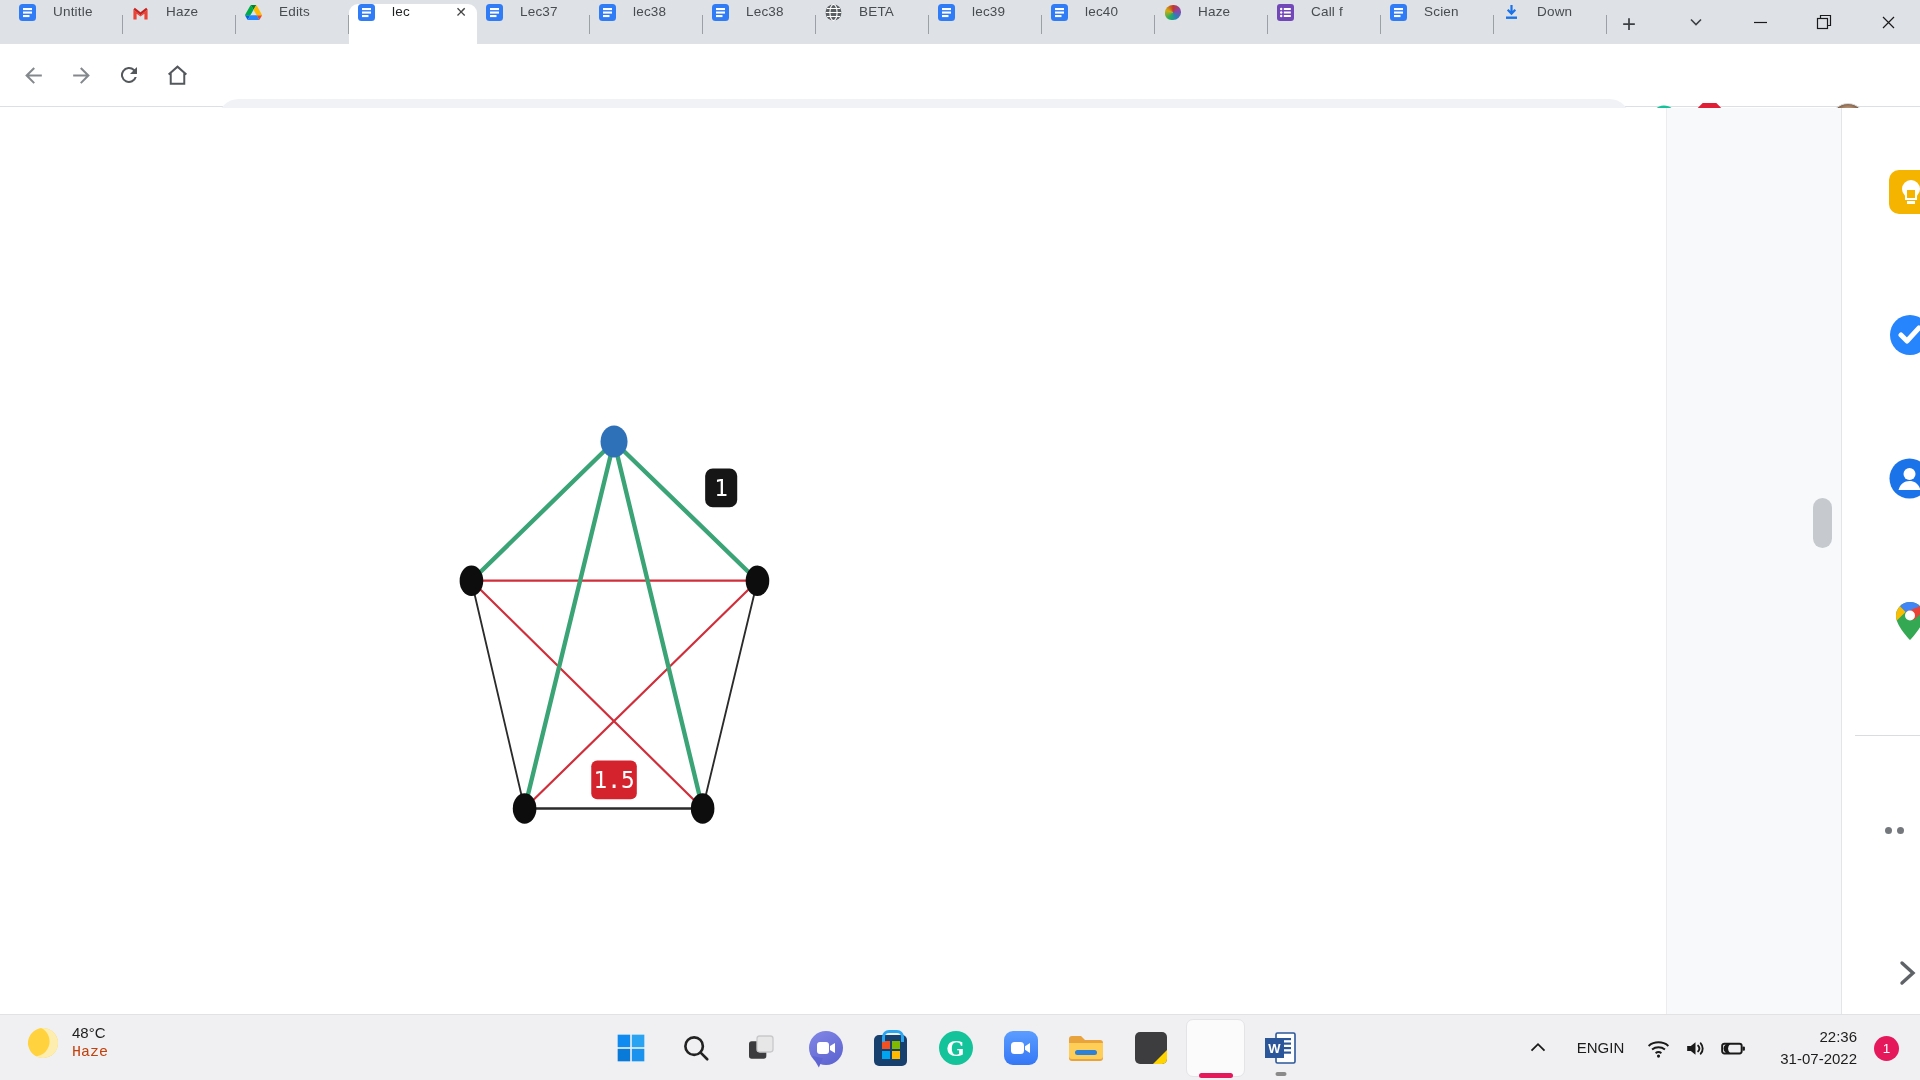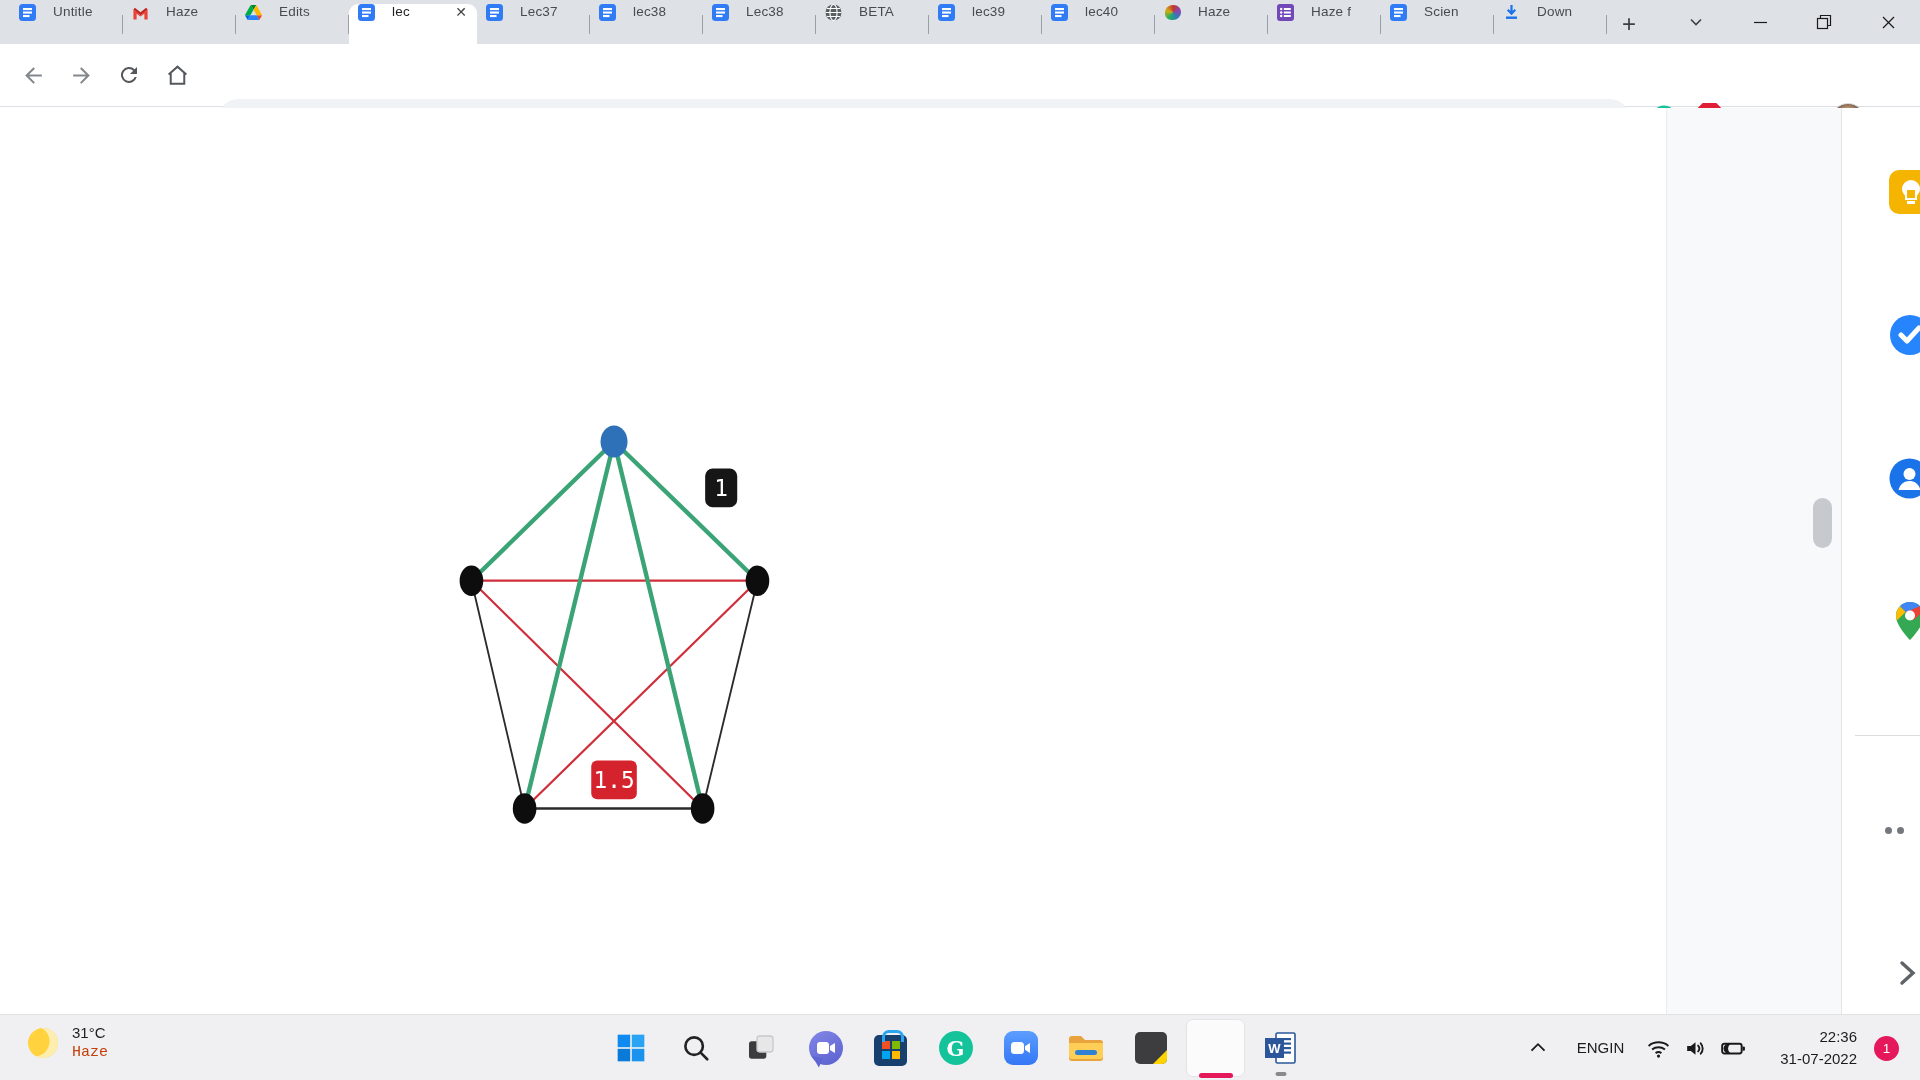--- a/index.html
+++ b/index.html
@@ -232,21 +232,21 @@
             <svg width="17" height="17" viewBox="0 0 17 17">
               <rect width="17" height="17" rx="3" fill="#7248b9"></rect>
               <circle cx="4.2" cy="5" r="1.2" fill="#fff"></circle>
               <circle cx="4.2" cy="8.5" r="1.2" fill="#fff"></circle>
               <circle cx="4.2" cy="12" r="1.2" fill="#fff"></circle>
               <rect x="6.8" y="4" width="7" height="2" fill="#fff"></rect>
               <rect x="6.8" y="7.5" width="7" height="2" fill="#fff"></rect>
               <rect x="6.8" y="11" width="7" height="2" fill="#fff"></rect>
             </svg>
           </span>
-          <span class="lbl">Haze f</span>
+          <span class="lbl">Call f</span>
         </div>
         <div class="tab">
           <span class="fav">
             <svg width="17" height="17" viewBox="0 0 17 17">
               <rect width="17" height="17" rx="3.5" fill="#2f7cf6"></rect>
               <rect x="4" y="4" width="9" height="2.1" fill="#fff"></rect>
               <rect x="4" y="7.5" width="9" height="2.1" fill="#fff"></rect>
               <rect x="4" y="11" width="6.5" height="2.1" fill="#fff"></rect>
             </svg>
           </span>
@@ -439,21 +439,21 @@
             <path d="M7 3l11 10L7 23" stroke="#5f6368" stroke-width="3.4" fill="none" stroke-linecap="round"></path>
           </svg>
       </span>
     </div>
   </div>
 
   <div class="taskbar">
     <div class="weather">
       <span class="moon"></span>
       <span class="wtxt">
-        <span class="wtemp">31°C</span>
+        <span class="wtemp">48°C</span>
         <span class="wcond">Haze</span>
       </span>
     </div>
 
     <div class="centericons" id="taskbar-icons">
         <span class="tbi">
           <span class="appbox">
             <svg width="32" height="32" viewBox="0 0 24 24">
               <rect x="2" y="2" width="9.4" height="9.4" fill="#0f8af0"></rect>
               <rect x="12.6" y="2" width="9.4" height="9.4" fill="#29a3f2"></rect>

